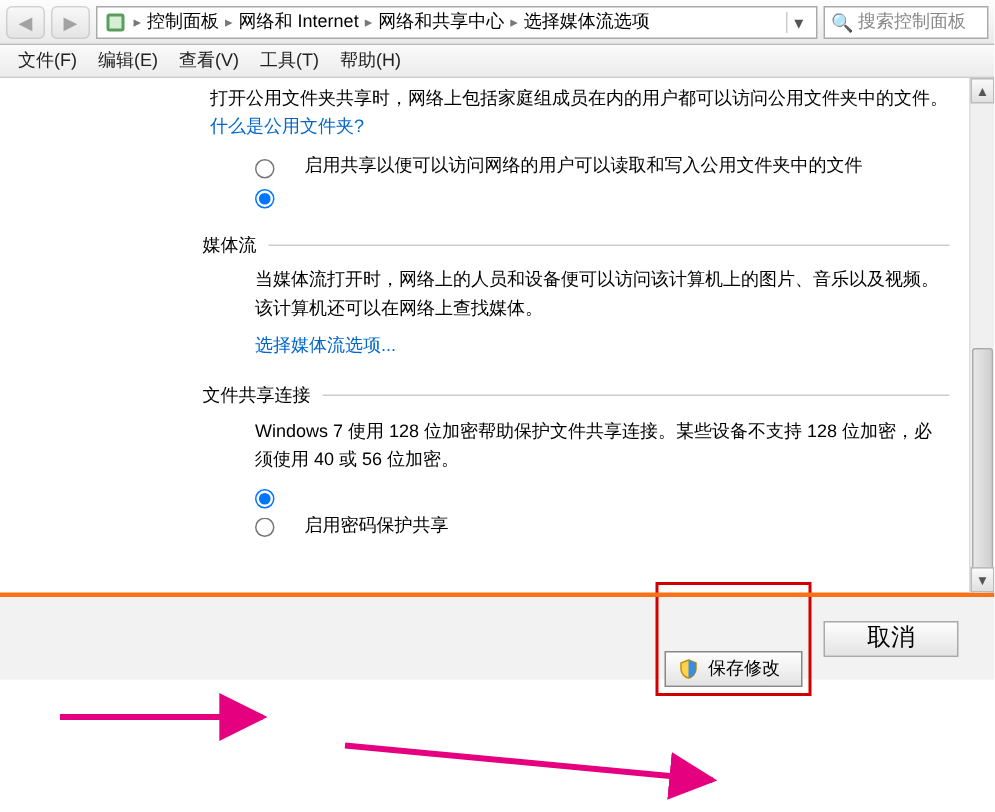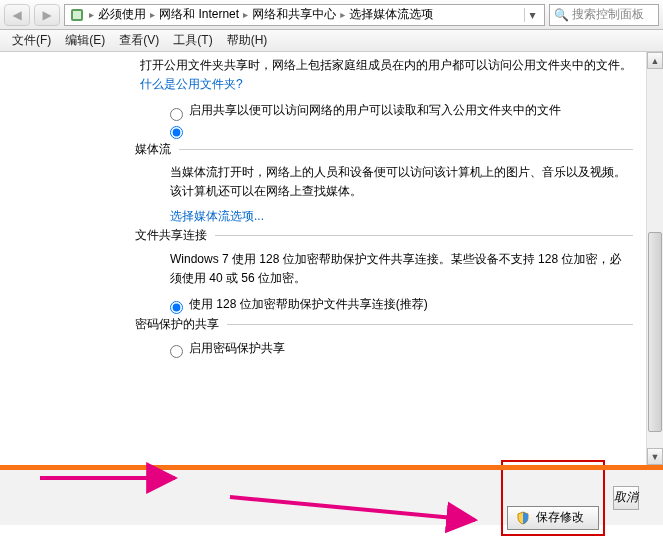--- a/index.html
+++ b/index.html
@@ -80,42 +80,43 @@
     background: linear-gradient(to bottom, #fafafa, #ececec);
     border-bottom: 1px solid #ccc;
     padding: 0 12px;
     gap: 14px;
     color: #222;
   }
   .menu-item { white-space: nowrap; }
   
   .content-wrap {
     position: relative;
-    height: 418px;
+    height: 346px;
     overflow: hidden;
-    border-bottom: 5px solid #f97316;
+    border-bottom: 3px solid #f97316;
   }
   .content {
     padding: 4px 30px 10px 140px;
     line-height: 1.6;
   }
   .para { margin-bottom: 6px; }
   .link { color: #0066cc; text-decoration: none; }
   .radio-row {
     display: flex;
-    align-items: flex-end;
-    gap: 6px;
+    align-items: center;
+    gap: 20px;
     padding: 1px 0 1px 30px;
   }
   .radio-row input[type=radio] { margin-top: 3px; }
   .divider-row {
     display: flex;
     align-items: center;
     gap: 8px;
     margin-left: -5px;
+    margin-top: 14px;
     margin-bottom: 4px;
   }
   .divider-line {
     flex: 1;
     height: 1px;
     background: #ccc;
   }
   .sub-block { padding-left: 30px; }
   
   .scrollbar {
@@ -174,25 +175,24 @@
     padding: 12px 4px 4px 4px;
     display: inline-block;
   }
   .shield {
     width: 14px;
     height: 14px;
     display: inline-block;
   }
   .cancel-btn {
     height: 24px;
-    padding: 0 0;
+    padding: 0 28px;
     border: 1px solid #aaa;
     background: linear-gradient(to bottom, #fefefe, #e3e3e3);
-    font-size: 12px;
-    font-style: italic;
+    font-size: 16px;
   }
   
   .arrows-svg {
     position: absolute;
     left: 0;
     top: 0;
     width: 663px;
     height: 541px;
     pointer-events: none;
   }
@@ -208,21 +208,21 @@
     <span>▶</span>
   </div>
   <div class="breadcrumb">
     <span class="bc-icon">
       <svg width="16" height="16" viewBox="0 0 16 16">
           <rect x="2" y="2" width="12" height="12" fill="#5b9e5b" rx="2"></rect>
           <rect x="4" y="4" width="8" height="8" fill="#d4efd4"></rect>
         </svg>
     </span>
     <span class="bc-sep">▸</span>
-    <span class="bc-item">必须使用</span>
+    <span class="bc-item">控制面板</span>
     <span class="bc-sep">▸</span>
     <span class="bc-item">网络和 Internet</span>
     <span class="bc-sep">▸</span>
     <span class="bc-item">网络和共享中心</span>
     <span class="bc-sep">▸</span>
     <span class="bc-item">选择媒体流选项</span>
     <span style="flex:1"></span>
     <span class="bc-dropdown">▾</span>
   </div>
   <div class="search-box">
@@ -264,27 +264,22 @@
 
     <div class="divider-row">
       <span>文件共享连接</span>
       <div class="divider-line"></div>
     </div>
     <div class="sub-block">
       <div class="para">Windows 7 使用 128 位加密帮助保护文件共享连接。某些设备不支持 128 位加密，必须使用 40 或 56 位加密。</div>
     </div>
     <div class="radio-row">
       <input type="radio" name="enc" checked="" style="">
-      <span>使用 128 位加密帮助保护文件共享连接(推荐)</span>
-    </div>
-
-    <div class="divider-row">
-      <span>密码保护的共享</span>
-      <div class="divider-line"></div>
-    </div>
+    </div>
+
     <div class="radio-row">
       <input type="radio" name="pwd" style="">
       <span>启用密码保护共享</span>
     </div>
 
   </div>
 
   <div class="scrollbar">
     <div class="sb-btn">▲</div>
     <div class="sb-thumb"></div>

